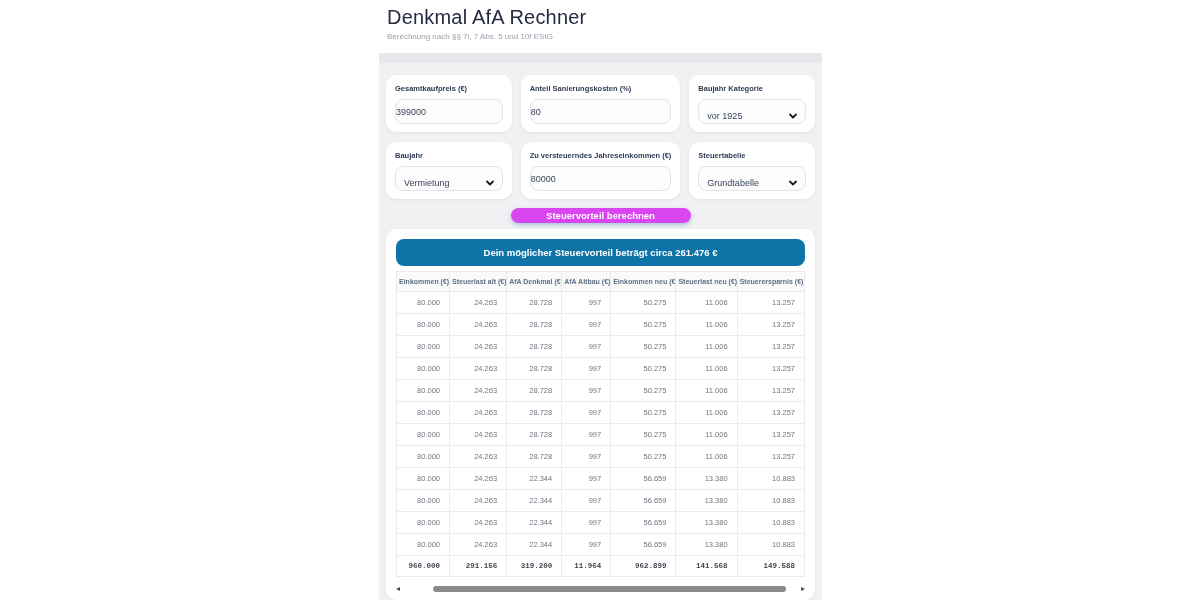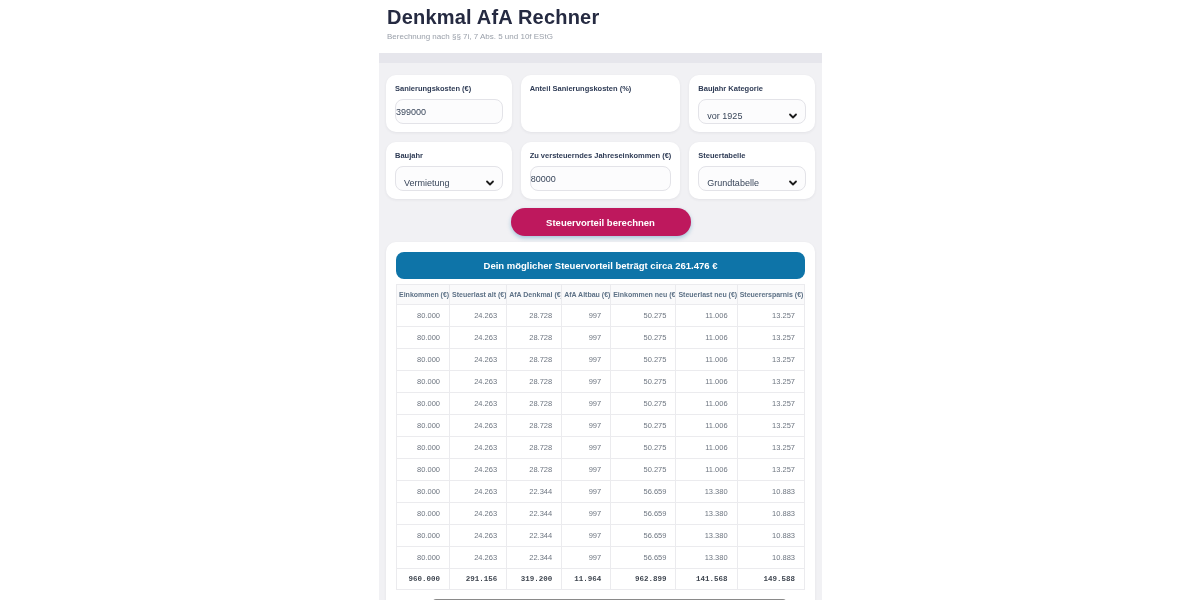--- a/index.html
+++ b/index.html
@@ -1,40 +1,40 @@
 <!DOCTYPE html>
 <html><head>
 <meta charset="utf-8">
 <style>
   * { margin:0; padding:0; box-sizing:border-box; }
   html,body { width:1200px; height:600px; overflow:hidden; background:#ffffff;
               font-family:"Liberation Sans", sans-serif; }
   .app-column { position:absolute; left:379px; top:0; width:443px; height:600px; }
   
   .app-header { background:#ffffff; padding:6px 8px 4px 8px; height:53px; }
-  .app-title { font-size:20px; font-weight:700; color:#252a41; letter-spacing:.2px; }
+  .app-title { font-size:20px; font-weight:400; color:#252a41; letter-spacing:.2px; }
   .app-subtitle { font-size:8px; color:#9aa0aa; margin-top:3px; }
   .divider-strip { height:10px; background:#e6e6ec; }
   
   .app-body { background:#f1f1f4; height:537px; padding:12px 7px 0 7px; }
   .form-grid { display:grid; grid-template-columns:1fr 1fr 1fr; gap:10px 9px; }
   .form-card { background:#ffffff; border-radius:10px; padding:9px 9px 11px 9px;
                box-shadow:0 1px 3px rgba(40,40,60,.07); height:57px; }
   .form-label { font-size:7.5px; font-weight:bold; color:#2e3b55; margin-bottom:6px;
                 white-space:nowrap; overflow:hidden; }
   .form-input { width:100%; height:25px; border:1px solid #e3e3e8; border-radius:8px;
                 background:#fcfcfd; font-family:"Liberation Sans",sans-serif;
                 font-size:9px; color:#39465a; padding:0 0; outline:none; }
   .form-select { width:100%; height:25px; border:1px solid #e3e3e8; border-radius:8px;
                  background:#fcfcfd; font-size:9px; color:#39465a; padding:8px 7px 0 8px;
                  display:flex; align-items:center; justify-content:space-between; cursor:pointer; }
   .chev { width:10px; height:10px; flex:0 0 auto; }
   
   .cta-row { display:flex; justify-content:center; margin-top:9px; }
-  .cta-button { width:180px; height:28px; background:#be185d; border:none; border-radius:9999px;
+  .cta-button { width:180px; height:15px; background:#d946ef; border:none; border-radius:9999px;
                 color:#ffffff; font-family:"Liberation Sans",sans-serif; font-size:9.5px;
                 font-weight:bold; cursor:pointer; box-shadow:0 2px 4px rgba(14,116,168,.35);text-align:center; }
   
   .results-card { background:#ffffff; border-radius:10px; margin-top:6px;
                   padding:10px 10px 6px 10px; box-shadow:0 1px 3px rgba(40,40,60,.07); }
   .results-banner { background:#0e74a8; border-radius:8px; height:27px; display:flex;
                     align-items:center; justify-content:center; color:#ffffff;
                     font-size:9.5px; font-weight:bold; margin-bottom:5px; }
   table.results-table { width:100%; border-collapse:collapse; table-layout:fixed; }
   .results-table th { font-size:7px; font-weight:bold; color:#5d7186; background:#fafafb;
@@ -65,26 +65,27 @@
     <div class="app-subtitle">Berechnung nach §§ 7i, 7 Abs. 5 und 10f EStG</div>
   </div>
 
   <div class="divider-strip"></div>
 
   <div class="app-body">
 
     <div class="form-grid">
 
       <div class="form-card">
-        <div class="form-label">Sanierungskosten (€)</div>
+        <div class="form-label">Gesamtkaufpreis (€)</div>
         <input class="form-input" value="399000" style="">
       </div>
 
       <div class="form-card">
         <div class="form-label">Anteil Sanierungskosten (%)</div>
+        <input class="form-input" value="80" style="">
       </div>
 
       <div class="form-card">
         <div class="form-label">Baujahr Kategorie</div>
         <div class="form-select">
           <span>vor 1925</span>
           <svg class="chev" viewBox="0 0 10 10">
               <polyline points="2,3.5 5,6.5 8,3.5" fill="none" stroke="#1c1c1c" stroke-width="1.8" stroke-linecap="round" stroke-linejoin="round"></polyline>
             </svg>
         </div>

